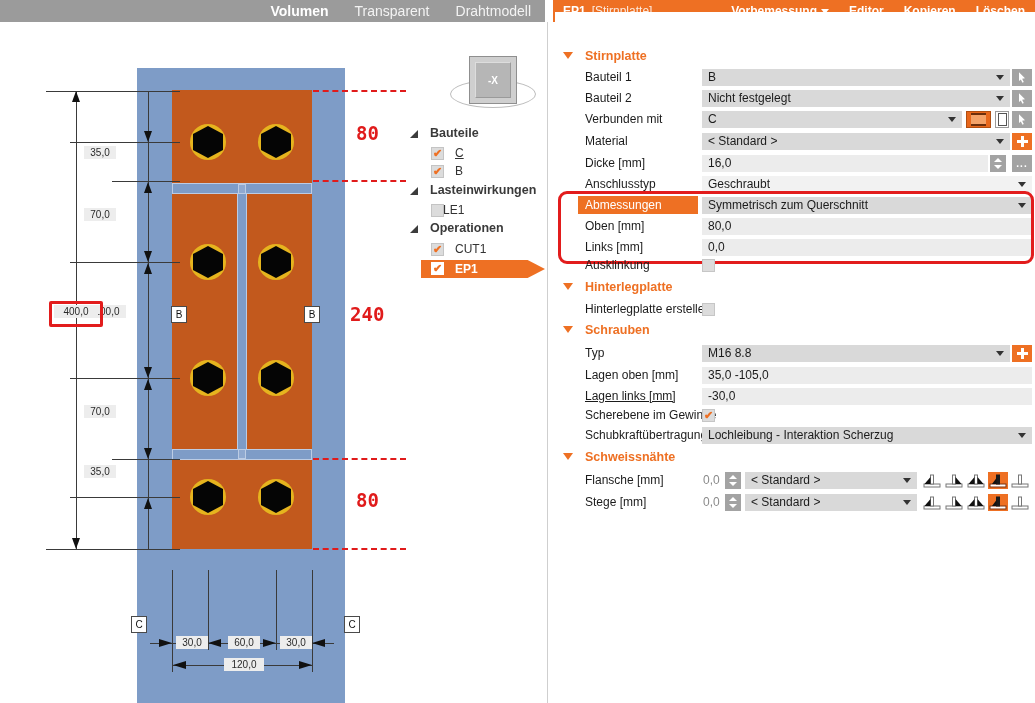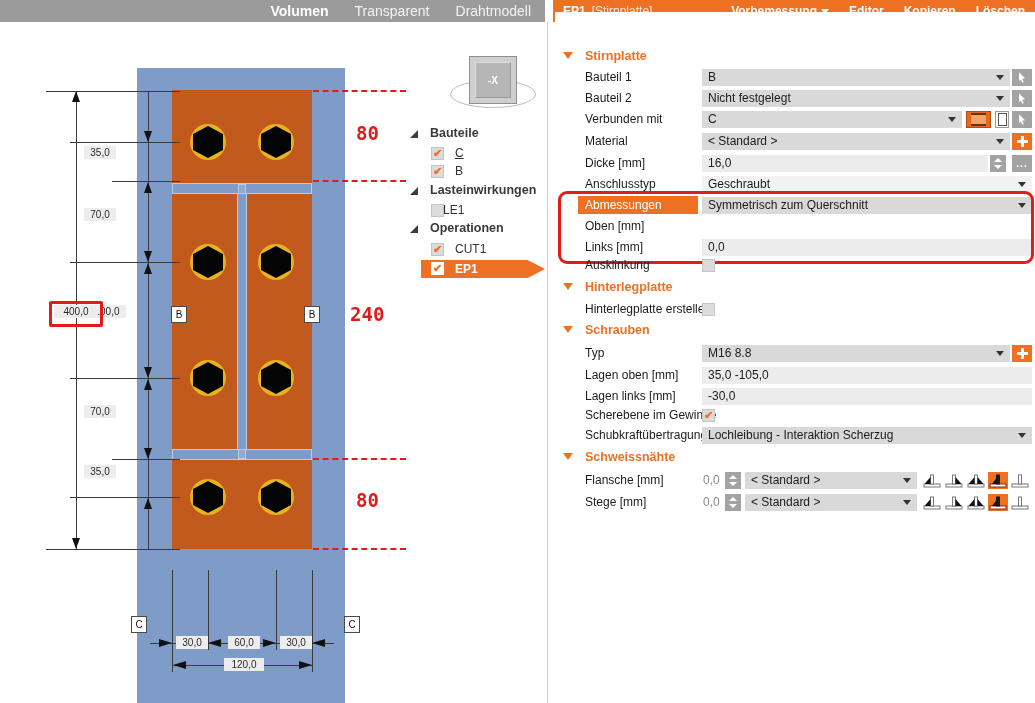--- a/index.html
+++ b/index.html
@@ -292,20 +292,21 @@
     </div>
 
     <div class="abs" style="left:23px;top:184px;width:120px;height:18px;background:#EE7023;">
       <span class="plabel" style="left:7px;color:#fff;top:1px;">Abmessungen</span>
     </div>
     <div class="dd" style="left:147px;top:185px;width:330px;">
       <span>Symmetrisch zum Querschnitt</span><span class="caret"></span>
     </div>
 
     <div class="plabel" style="top:206px;">Oben [mm]</div>
+    <div class="inp" style="left:147px;top:206px;width:330px;">80,0</div>
 
     <div class="plabel" style="top:227px;">Links [mm]</div>
     <div class="inp" style="left:147px;top:227px;width:330px;">0,0</div>
 
     <div class="redbox" style="left:3px;top:179px;width:470px;height:67px;"></div>
 
     <div class="plabel" style="top:245px;">Ausklinkung</div>
     <div class="pcb" style="left:147px;top:247px;"></div>
 
     <div class="sectri" style="left:8px;top:271px;"></div>
@@ -320,21 +321,21 @@
     <div class="dd" style="left:147px;top:333px;width:308px;">
       <span>M16 8.8</span><span class="caret"></span>
     </div>
     <div class="sbtn" style="left:457px;top:333px;background:#EE7023;">
       <div class="plus"></div>
     </div>
 
     <div class="plabel" style="top:355px;">Lagen oben [mm]</div>
     <div class="inp" style="left:147px;top:355px;width:330px;">35,0 -105,0</div>
 
-    <div class="plabel" style="top:376px;">Lagen links [mm]</div>
+    <div class="plabel" style="top:376px;text-decoration:underline;">Lagen links [mm]</div>
     <div class="inp" style="left:147px;top:376px;width:330px;">-30,0</div>
 
     <div class="plabel" style="top:395px;">Scherebene im Gewinde</div>
     <div class="pcb" style="left:147px;top:397px;">✔</div>
 
     <div class="plabel" style="top:415px;">Schubkraftübertragung</div>
     <div class="dd" style="left:147px;top:415px;width:330px;">
       <span>Lochleibung - Interaktion Scherzug</span><span class="caret"></span>
     </div>
 

